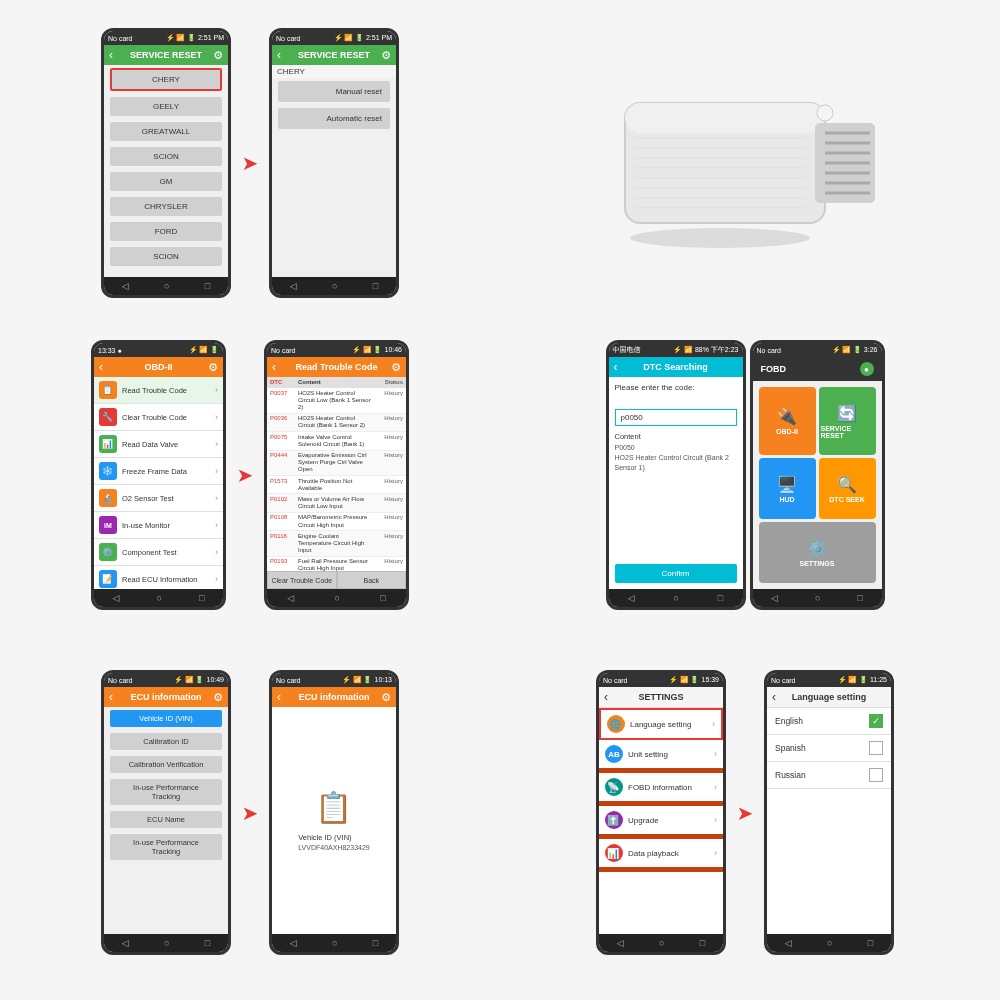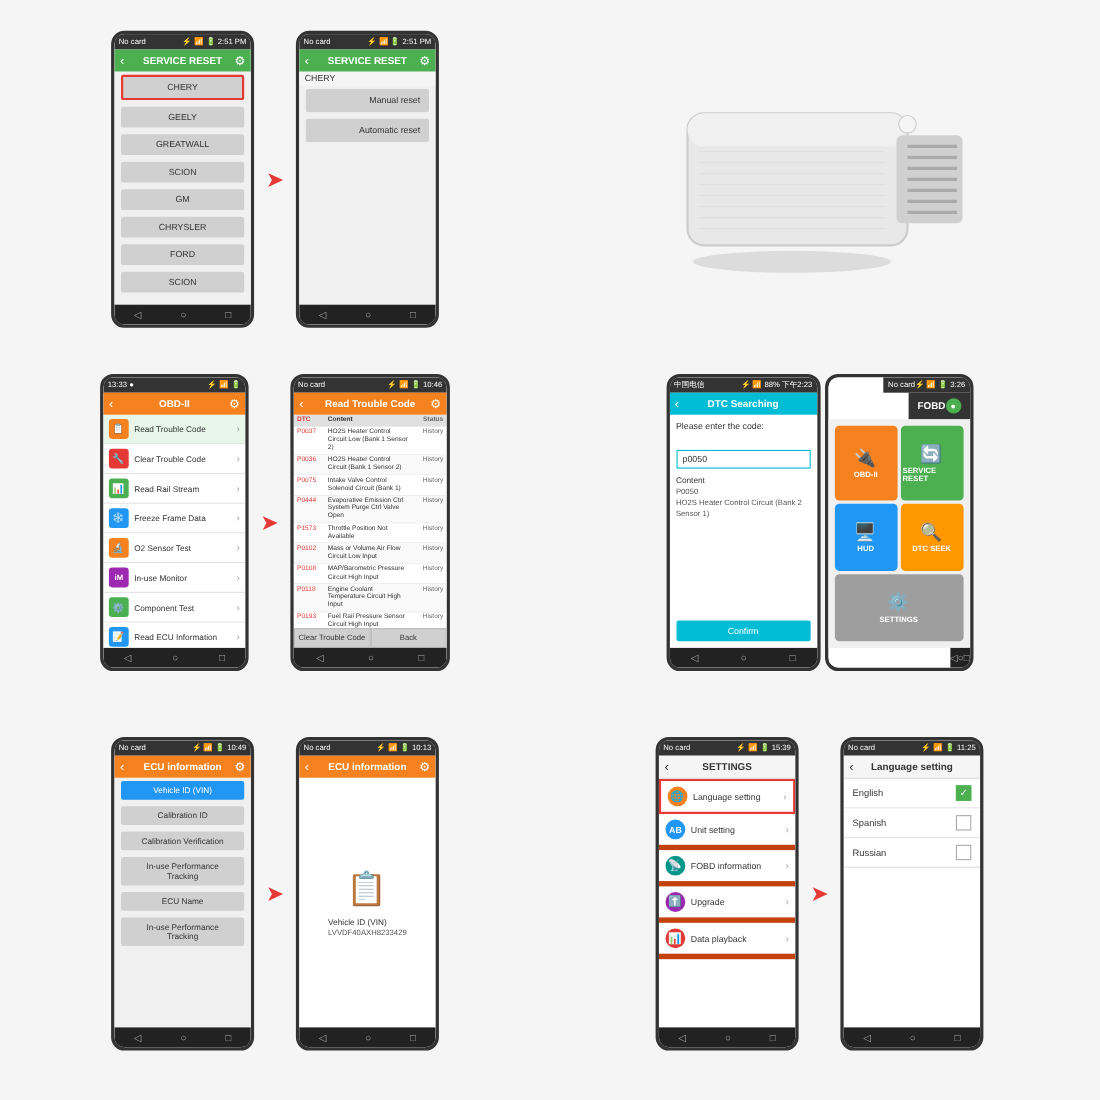--- a/index.html
+++ b/index.html
@@ -514,21 +514,21 @@
           <span class="obd-menu-label">Read Trouble Code</span>
           <span class="obd-chevron">›</span>
         </div>
         <div class="obd-menu-item">
           <div class="obd-icon red">🔧</div>
           <span class="obd-menu-label">Clear Trouble Code</span>
           <span class="obd-chevron">›</span>
         </div>
         <div class="obd-menu-item">
           <div class="obd-icon green">📊</div>
-          <span class="obd-menu-label">Read Rail Stream</span>
+          <span class="obd-menu-label">Read Data Valve</span>
           <span class="obd-chevron">›</span>
         </div>
         <div class="obd-menu-item">
           <div class="obd-icon blue">❄️</div>
           <span class="obd-menu-label">Freeze Frame Data</span>
           <span class="obd-chevron">›</span>
         </div>
         <div class="obd-menu-item">
           <div class="obd-icon orange">🔬</div>
           <span class="obd-menu-label">O2 Sensor Test</span>
@@ -659,21 +659,21 @@
         <div style="flex:1;"></div>
         <div class="dtc-confirm-btn">Confirm</div>
       </div>
       <div class="phone-nav-bar">
         <span class="nav-btn">◁</span>
         <span class="nav-btn">○</span>
         <span class="nav-btn">□</span>
       </div>
     </div>
 
-    <div class="phone" style="width:135px;align-items:flex-end;">
+    <div class="phone" style="width:135px;">
       <div class="phone-status-bar">
         <span>No card</span>
         <span>⚡ 📶 🔋 3:26</span>
       </div>
       <div class="phone-header dark-header" style="justify-content:space-between;padding:5px 8px;">
         <span style="color:#fff;font-size:9px;font-weight:bold;">FOBD</span>
         <div style="width:14px;height:14px;border-radius:50%;background:#4caf50;display:flex;align-items:center;justify-content:center;">
           <span style="color:#fff;font-size:8px;">●</span>
         </div>
       </div>

